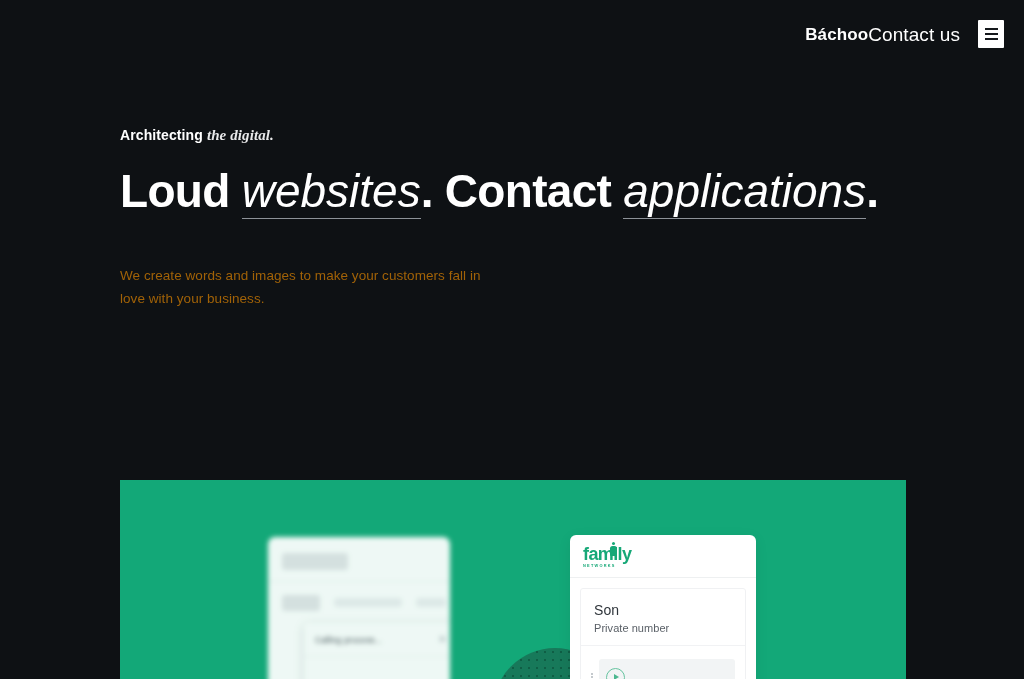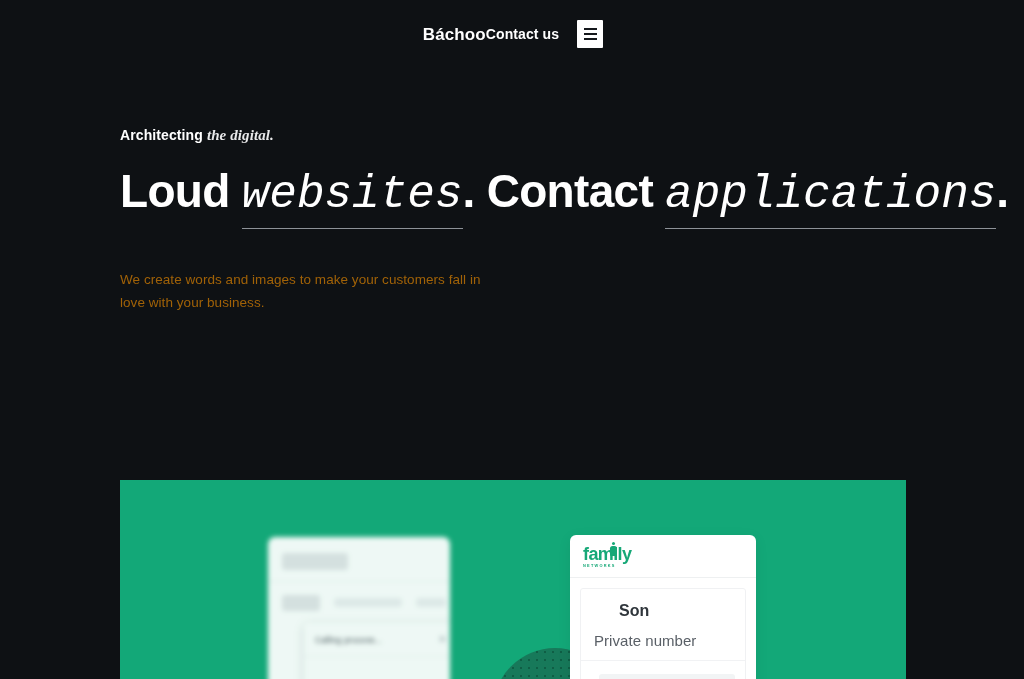--- a/index.html
+++ b/index.html
@@ -25,21 +25,21 @@
   }
 
   
   .site-header {
     position: absolute;
     top: 0; left: 0;
     width: 1024px;
     height: 68px;
     display: flex;
     align-items: center;
-    justify-content: center;
+    justify-content: flex-end;
     padding: 0 20px 0 22px;
     z-index: 20;
   }
 
   .brand {
     color: #ffffff;
     font-size: 17px;
     font-weight: bold;
     letter-spacing: 0.1px;
     line-height: 1;
@@ -47,22 +47,22 @@
   }
 
   .header-right {
     display: flex;
     align-items: center;
     gap: 18px;
   }
 
   .contact-link {
     color: #ffffff;
-    font-size: 14px;
-    font-weight: bold;
+    font-size: 19px;
+    font-weight: normal;
     letter-spacing: 0.1px;
     text-decoration: none;
     cursor: pointer;
     line-height: 1;
   }
 
   .menu-button {
     width: 26px;
     height: 28px;
     background: #ffffff;
@@ -117,26 +117,26 @@
   .headline {
     color: #ffffff;
     font-family: "Liberation Sans", sans-serif;
     font-weight: bold;
     font-size: 46px;
     line-height: 1.13;
     letter-spacing: -0.7px;
     margin-bottom: 0;
   }
   .headline .hl-serif {
-    font-family: Liberation Mono, monospace;
+    font-family: Liberation Sans, sans-serif;
     font-style: italic;
     font-weight: normal;
     letter-spacing: 0px;
     border-bottom: 1px solid #8d9298;
-    padding-bottom: 7px;
+    padding-bottom: 1px;
   }
   .headline-line { display: block; white-space: nowrap; }
 
   .hero-sub {
     margin-top: 46px;
     color: #a16207;
     font-size: 13.5px;
     line-height: 1.72;
     max-width: 370px;
     letter-spacing: 0.05px;
@@ -295,30 +295,29 @@
     height: 178px;
     position: relative;
     overflow: hidden;
   }
 
   .mr-contact {
     padding: 13px 0 11px 13px;
     border-bottom: 1px solid #f1f2f4;
   }
   .mr-contact-name {
-    font-size: 16px;
-    font-weight: bold;
+    font-size: 14px;
+    font-weight: normal;
     color: #2f353b;
     letter-spacing: 0.05px;
-    margin-left: 25px;
   }
   .mr-contact-number {
-    font-size: 15px;
+    font-size: 11px;
     color: #595f66;
-    margin-top: 12px;
+    margin-top: 4px;
     letter-spacing: 0.05px;
   }
 
   .mr-audio-row {
     display: flex;
     align-items: center;
     padding: 13px 10px 0 6px;
   }
   .mr-kebab {
     width: 10px;

